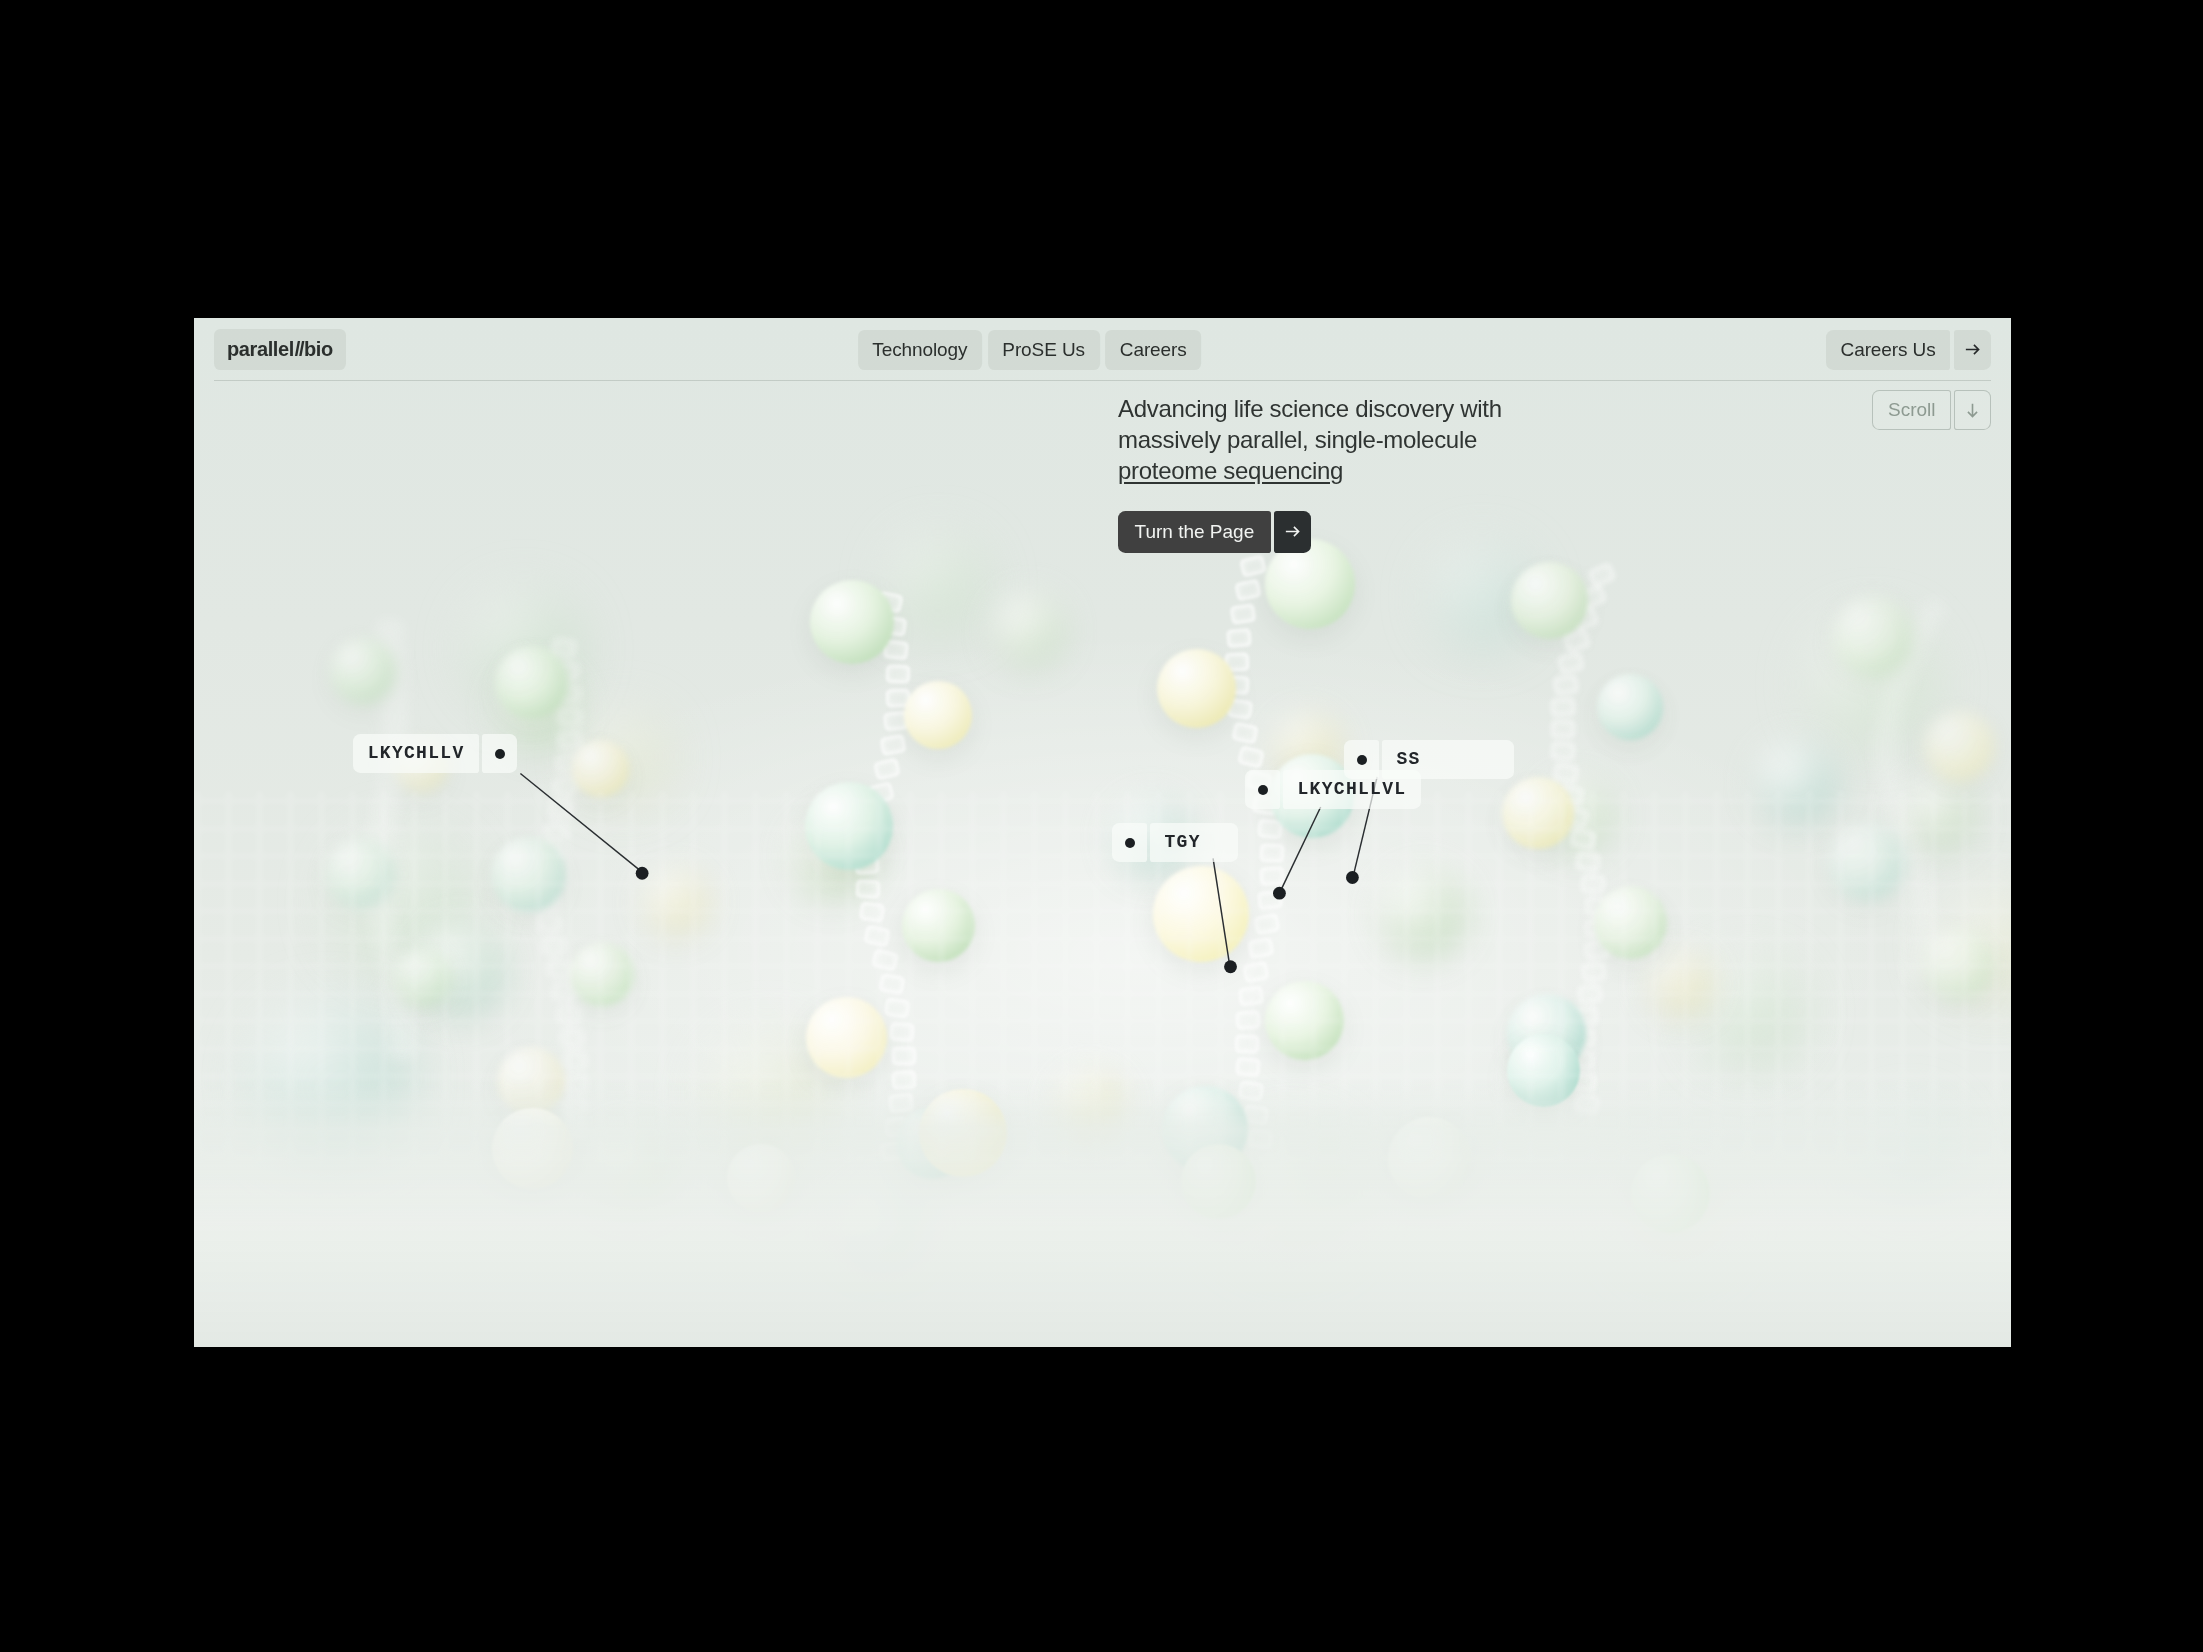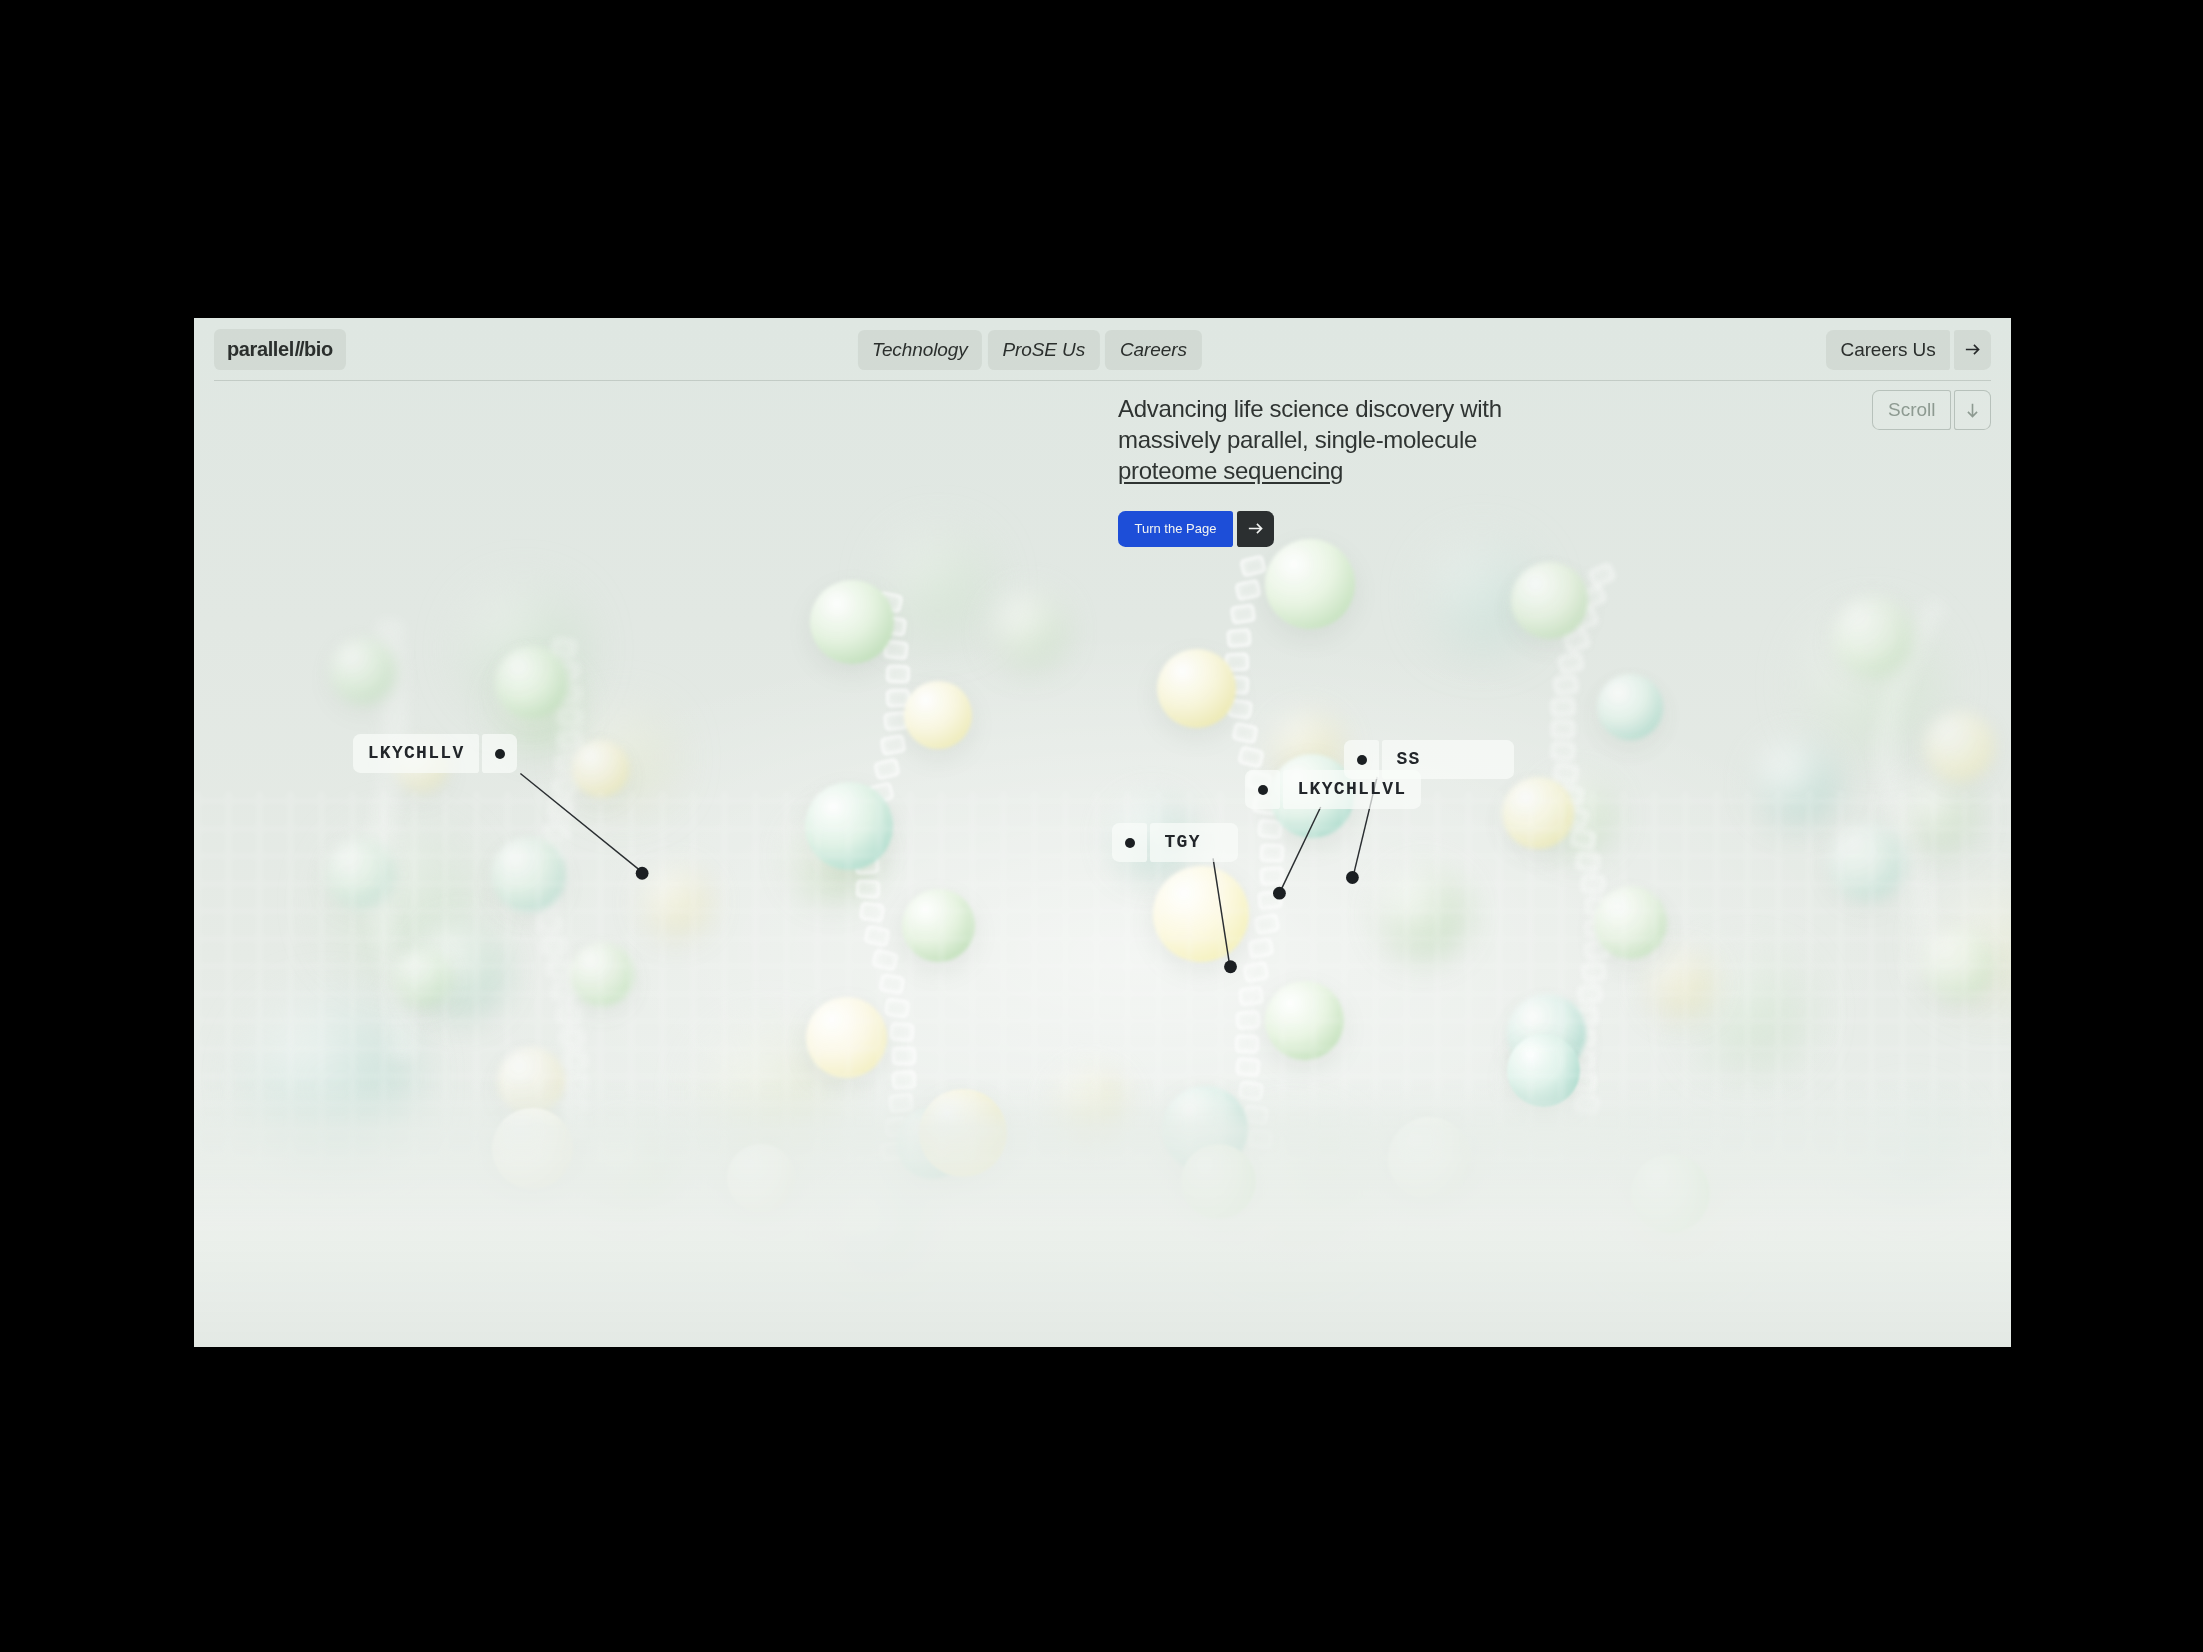--- a/index.html
+++ b/index.html
@@ -105,21 +105,20 @@
   }
   #logo-chip .slashes { letter-spacing: -1.4px; display:inline-block; padding:0 0.9px; }
 
   #main-nav {
     position: absolute;
     left: 50%;
     transform: translateX(-50%);
     margin-left: -73px;
     display: flex;
     gap: 5.5px;
-    font-style: italic;
   }
   #main-nav .chip { cursor: pointer; }
 
   #header-right {
     position: absolute;
     right: 0;
     display: flex;
     gap: 3.7px;
     align-items: stretch;
   }
@@ -164,23 +163,23 @@
   }
   #hero-tagline .u { text-decoration: underline; text-underline-offset: 2.8px; }
 
   #turn-page-group {
     margin-top: 24px;
     display: inline-flex;
     gap: 3.7px;
     align-items: stretch;
   }
   #turn-page-btn {
-    background: #1d4ed8;
+    background: #404040;
     color: #f2f4f2;
-    font-size: 13px;
+    font-size: 19px;
     padding: 11px 16.5px 12px;
     border-radius: 7.3px 2.8px 2.8px 7.3px;
     line-height: 1;
     cursor: pointer;
     white-space: nowrap;
   }
   #turn-page-arrow {
     background: #2b2f30;
     border-radius: 2.8px 7.3px 7.3px 2.8px;
     width: 37px;

